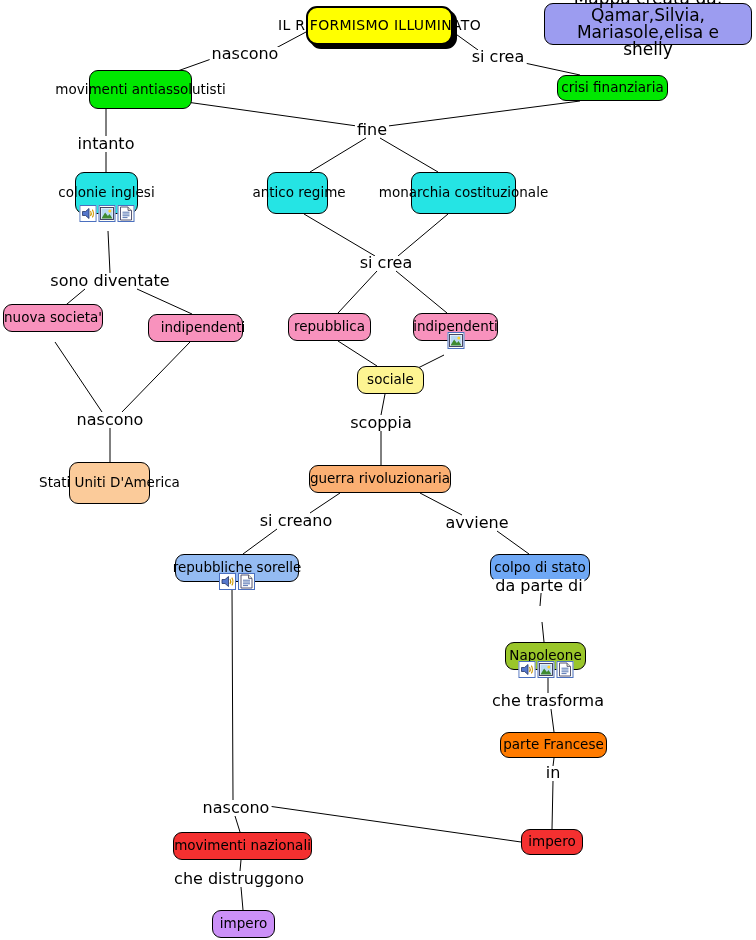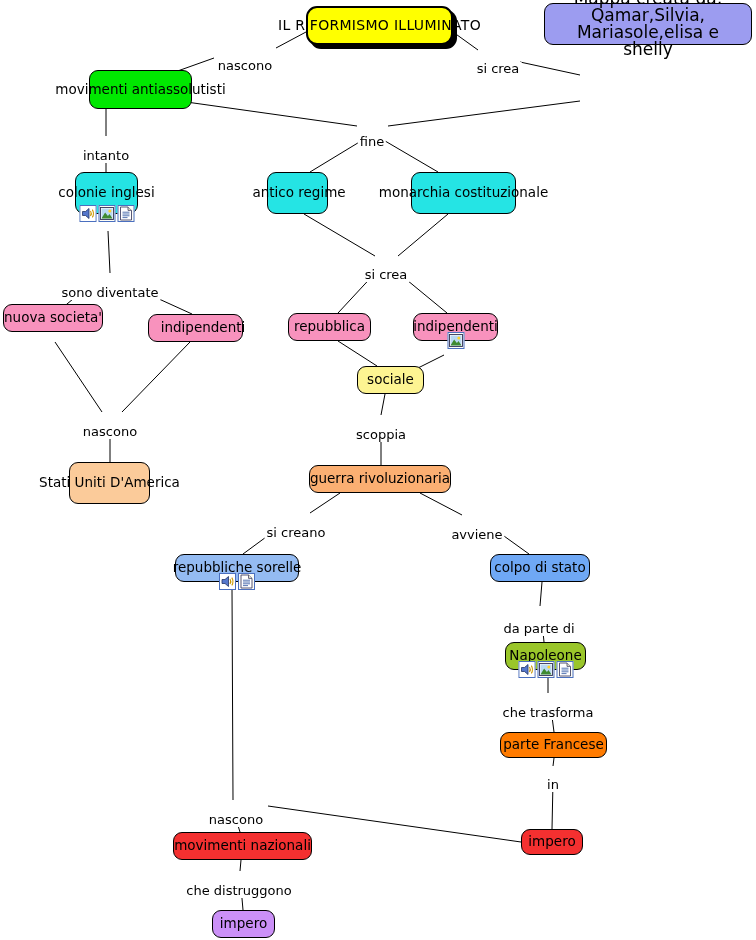--- a/index.html
+++ b/index.html
@@ -55,28 +55,27 @@
   }
   .node.legend-node {
     font-size: 17px;
     line-height: 17px;
     border-radius: 9px;
     white-space: normal;
     padding: 1px 8px;
   }
   .edge-label {
     position: absolute;
-    font-size: 13px;
+    font-size: 16px;
     line-height: 14px;
     color: #000000;
     background: #ffffff;
     white-space: nowrap;
     transform: translate(-50%, -50%);
     padding: 0 2px;
-    margin-top: 12px;
   }
   .icon-row {
     display: flex;
     flex-direction: row;
     gap: 2px;
     position: absolute;
     bottom: -9px;
     left: 50%;
     transform: translateX(-50%);
   }
@@ -137,20 +136,23 @@
     </svg>
 <div class="node title-node" style="left: 306px; top: 6px; width: 147px; height: 39px; background: rgb(255, 255, 0);">
       <span class="label">IL RIFORMISMO ILLUMINATO</span>
     </div>
     <div class="node legend-node" style="left: 544px; top: 3px; width: 208px; height: 42px; background: rgb(156, 156, 240);">
       <span class="label">Mappa creata da: Qamar,Silvia, Mariasole,elisa e shelly</span>
     </div>
     <div class="node" style="left: 55px; top: 70px; width: 103px; height: 39px; background: rgb(0, 232, 0); margin-left: 34px;">
       <span class="label">movimenti antiassolutisti</span>
     </div>
+    <div class="node" style="left: 557px; top: 75px; width: 111px; height: 26px; background: rgb(0, 232, 0);">
+      <span class="label">crisi finanziaria</span>
+    </div>
     <div class="node" style="left: 75px; top: 172px; width: 63px; height: 42px; background: rgb(37, 228, 228);">
       <span class="label">colonie inglesi</span>
       <span class="icon-row">
         <span class="res-icon">
           <svg width="15" height="15" viewBox="0 0 15 15">
             <rect x="0" y="0" width="15" height="15" fill="#ffffff"></rect>
             <path d="M2 5.5 L5 5.5 L8.5 2.5 L8.5 12.5 L5 9.5 L2 9.5 Z" fill="#5577cc" stroke="#223366" stroke-width="0.8"></path>
             <path d="M10 5 q1.6 2.5 0 5" stroke="#cc9900" stroke-width="1.1" fill="none"></path>
             <path d="M11.8 3.6 q2.4 3.9 0 7.8" stroke="#cc9900" stroke-width="1.1" fill="none"></path>
           </svg>
@@ -290,18 +292,18 @@
     <div class="edge-label" style="left: 245px; top: 54px;">nascono</div>
     <div class="edge-label" style="left: 498px; top: 57px;">si crea</div>
     <div class="edge-label" style="left: 372px; top: 130px;">fine</div>
     <div class="edge-label" style="left: 106px; top: 144px;">intanto</div>
     <div class="edge-label" style="left: 110px; top: 281px;">sono diventate</div>
     <div class="edge-label" style="left: 386px; top: 263px;">si crea</div>
     <div class="edge-label" style="left: 110px; top: 420px;">nascono</div>
     <div class="edge-label" style="left: 381px; top: 423px;">scoppia</div>
     <div class="edge-label" style="left: 296px; top: 521px;">si creano</div>
     <div class="edge-label" style="left: 477px; top: 523px;">avviene</div>
-    <div class="edge-label" style="left: 539px; top: 617px;">da parte di</div>
+    <div class="edge-label" style="left: 539px; top: 586px;">da parte di</div>
     <div class="edge-label" style="left: 548px; top: 701px;">che trasforma</div>
     <div class="edge-label" style="left: 553px; top: 773px;">in</div>
     <div class="edge-label" style="left: 236px; top: 808px;">nascono</div>
     <div class="edge-label" style="left: 239px; top: 879px;">che distruggono</div>
   </div>
 
 </body></html>

